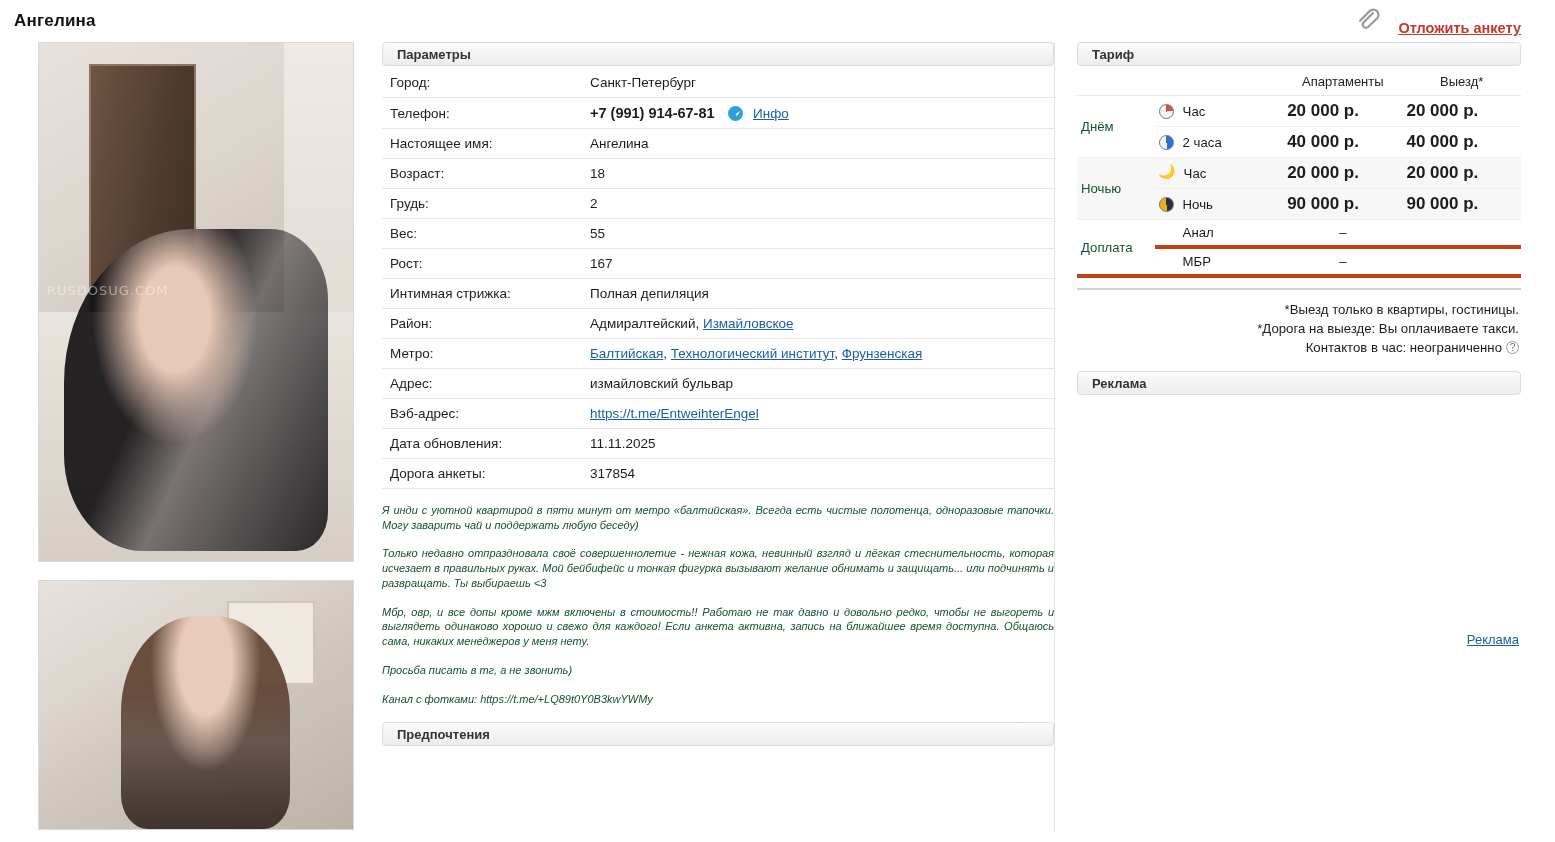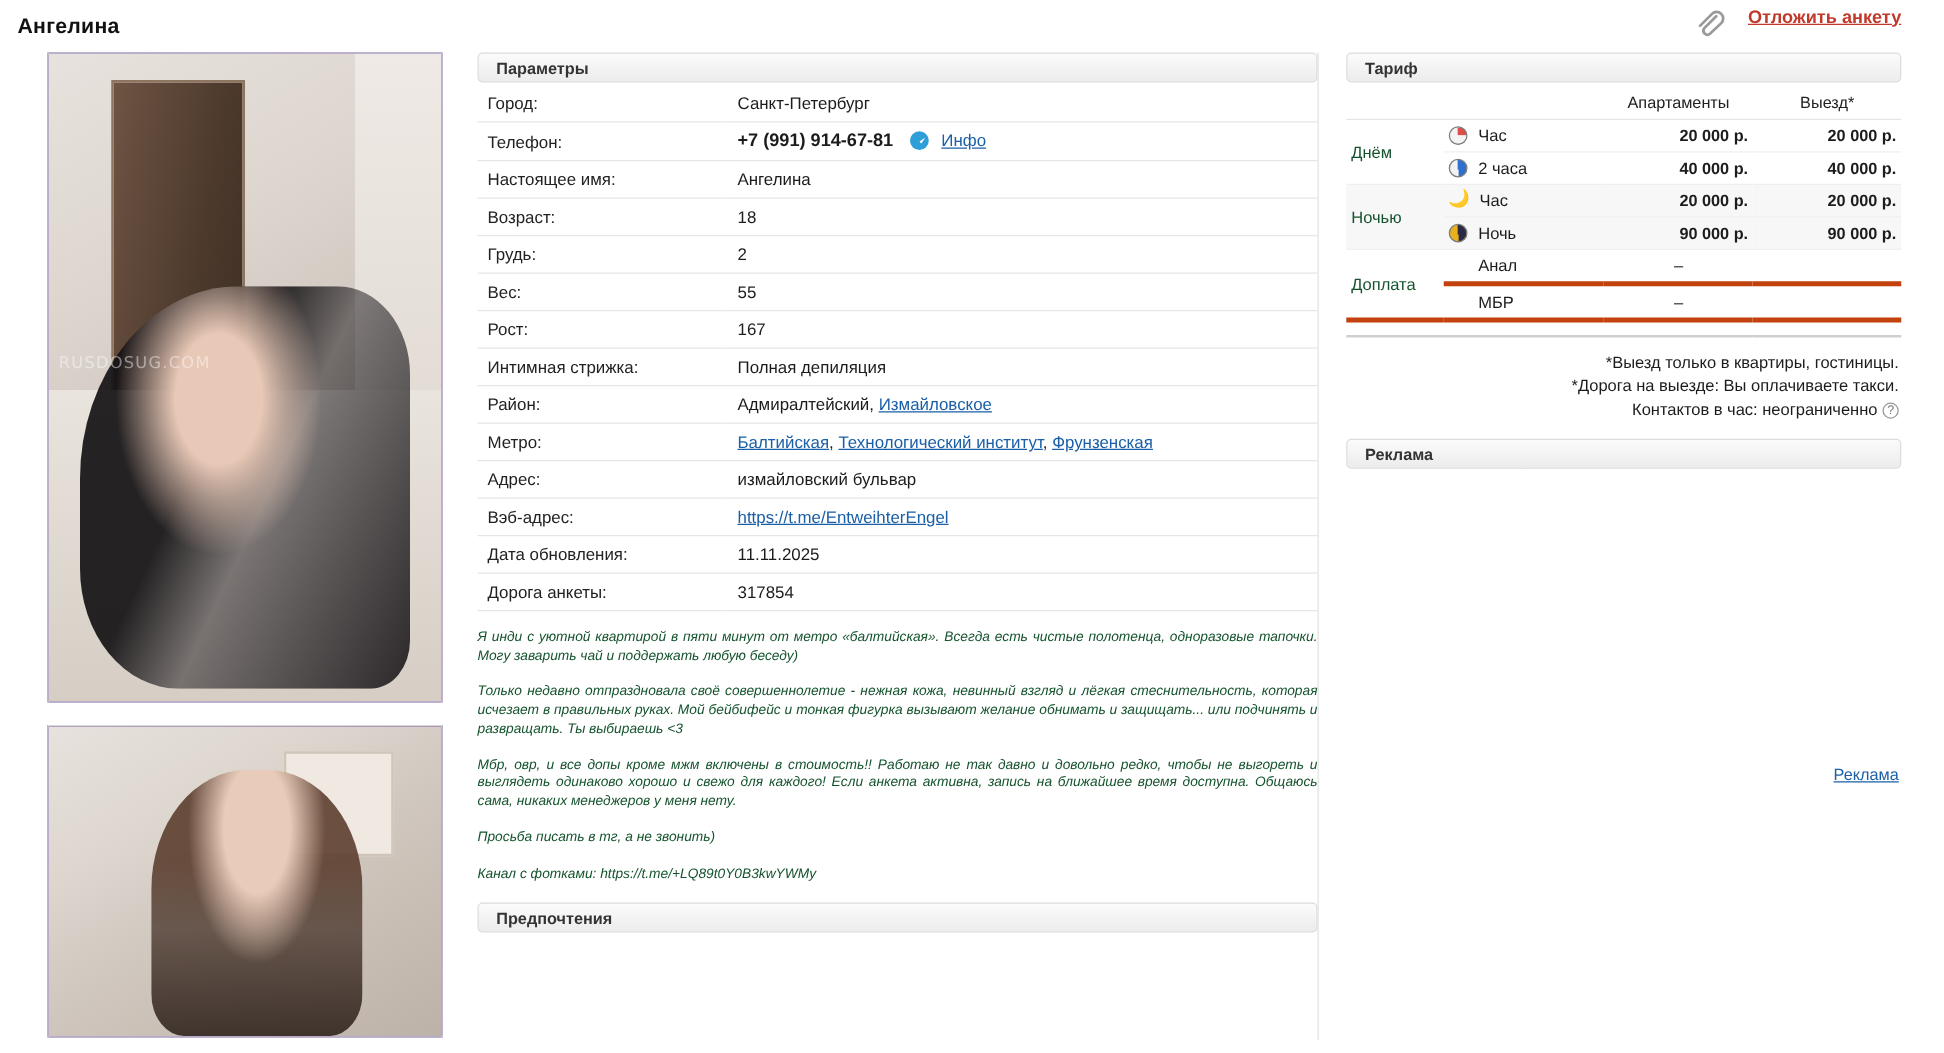--- a/index.html
+++ b/index.html
@@ -20,21 +20,21 @@
     padding: 0 34px 0 14px;
   }
   .page-title {
     font-size: 17px;
     font-weight: bold;
     color: #111;
     letter-spacing: .2px;
   }
   .defer-wrap {
     display: flex;
-    align-items: flex-start;
+    align-items: flex-end;
     gap: 18px;
   }
   .clip-icon { display: block; }
   .defer-link {
     color: #c0392b;
     font-size: 14.5px;
     font-weight: bold;
     text-decoration: underline;
     cursor: pointer;
   }
@@ -47,21 +47,21 @@
     gap: 0;
   }
   .col-photos { width: 340px; flex: 0 0 340px; padding-left: 24px; }
   .col-main   { width: 700px; flex: 0 0 700px; padding-left: 28px; }
   .col-right  { flex: 1; padding-left: 22px; border-left: 1px solid #e2e2e2; min-height: 790px; }
 
   
   .photo {
     width: 316px;
     border: 1px solid #d9d9d9;
-    background: #4c1d95;
+    background: #15803d;
     position: relative;
     overflow: hidden;
   }
   .photo + .photo { margin-top: 18px; }
   .photo-1 { height: 520px; }
   .photo-2 { height: 250px; }
   .ph-bg {
     position: absolute; inset: 0;
     background:
       linear-gradient(150deg, #e7e2dd 0%, #ded7d0 28%, #cfc6bd 55%, #bdb2a8 100%);
@@ -181,21 +181,21 @@
     border-bottom: 1px solid #e6e6e6;
   }
   table.tariff td {
     font-size: 13.2px;
     padding: 5px 4px;
     border-bottom: 1px solid #efefef;
     color: #1c1c1c;
   }
   table.tariff td.time-label { width: 78px; color: #14532d; font-size: 13.2px; }
   table.tariff td.slot { width: 130px; }
-  table.tariff td.price { text-align: right; font-weight: bold; font-size: 13px; width: 120px; }
+  table.tariff td.price { text-align: left; font-weight: bold; font-size: 17px; width: 120px; }
   table.tariff tr.night-row td { background: #f7f7f7; }
   table.tariff tr.surcharge td { border-bottom: 4px solid #c2410c; }
   .sep-row td { border-bottom: 2px solid #cfcfcf !important; padding: 0; height: 0; }
   .ico {
     display: inline-block; width: 15px; height: 15px;
     border-radius: 50%;
     vertical-align: -3px; margin-right: 9px;
   }
   .ico-clock1 { background: conic-gradient(#e04b4b 0 25%, #f3f3f3 25% 100%); border: 1px solid #7c7c7c; }
   .ico-clock2 { background: conic-gradient(#2f6fd0 0 50%, #f3f3f3 50% 100%); border: 1px solid #7c7c7c; }

